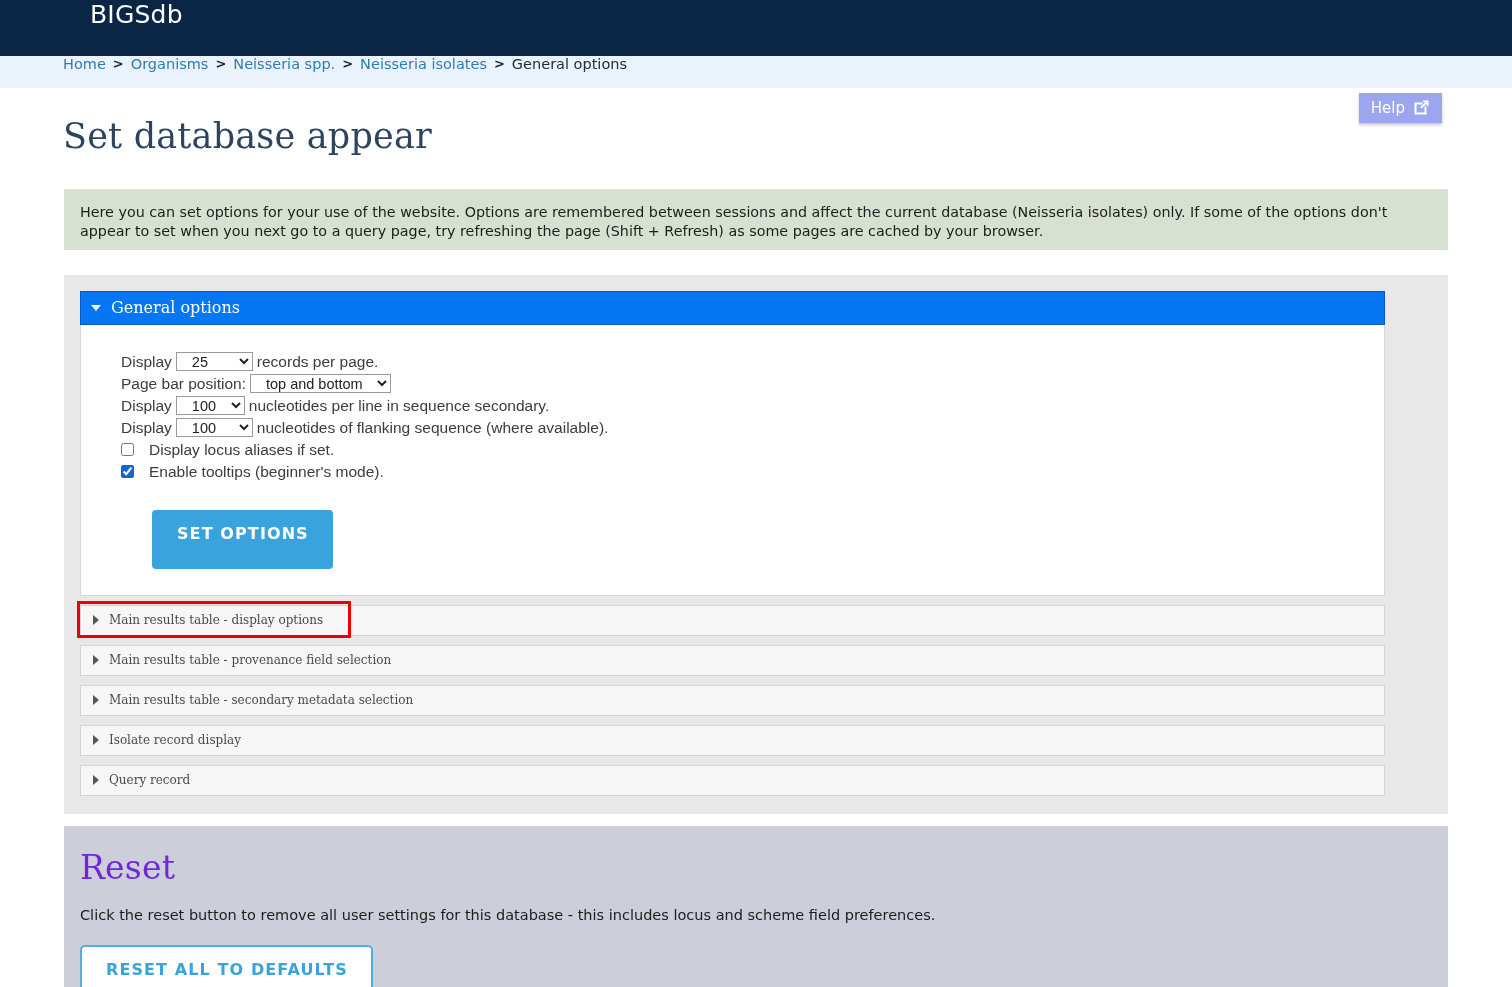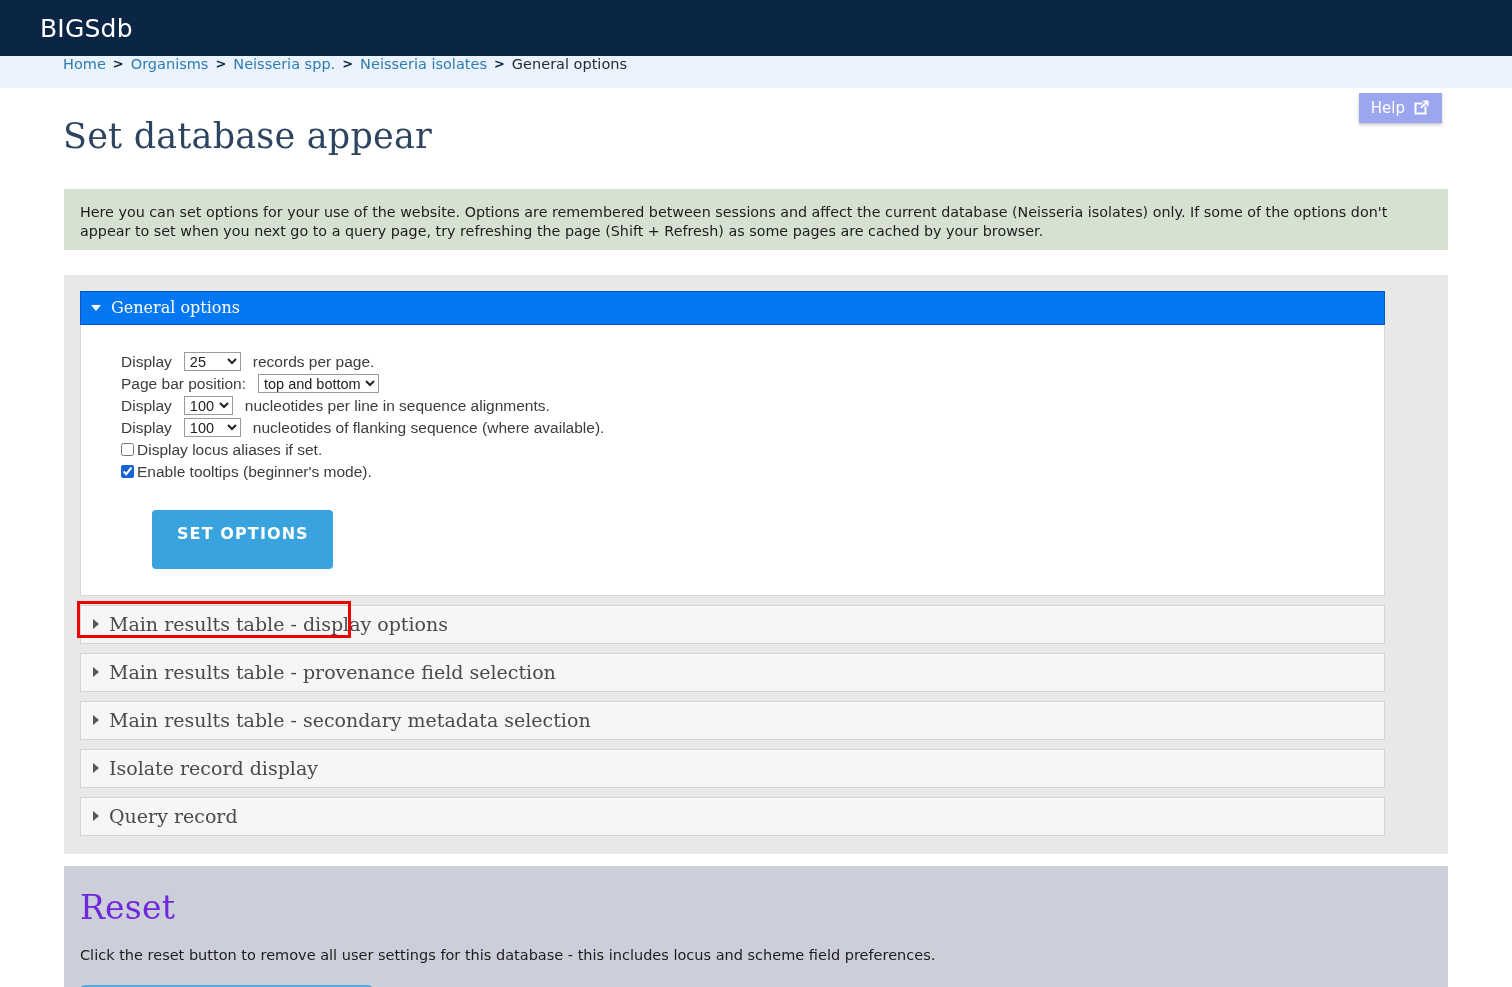--- a/index.html
+++ b/index.html
@@ -12,22 +12,21 @@
     background: #ffffff;
     font-family: "Liberation Sans", sans-serif;
     overflow: hidden;
   }
 
   
   .topbar {
     height: 56px;
     background: #0b2545;
     display: flex;
-    align-items: center;
-    padding-left: 40px;
+    padding-left: 90px;
     box-sizing: border-box;
   }
   .brand {
     color: #ffffff;
     font-size: 25px;
     letter-spacing: .2px;
     font-family: "DejaVu Sans", sans-serif;
     font-weight: 400;
   }
 
@@ -138,21 +137,21 @@
     box-sizing: border-box;
     padding: 26px 0 26px 40px;
   }
   .acc-collapsed {
     background: #f6f6f6;
     border: 1px solid #d4d4d4;
     margin-top: 9px;
     padding: 7px 10px 8px 10px;
     box-sizing: border-box;
     font-family: "DejaVu Serif", serif;
-    font-size: 19px;
+    font-size: 12px;
     color: #4a4a4a;
     cursor: pointer;
     display: flex;
     align-items: center;
     gap: 8px;
     width: 1305px;
     position: relative;
   }
   .acc-collapsed .tri-right {
     width: 0; height: 0;
@@ -181,29 +180,29 @@
     color: #3c3c3c;
     line-height: 21px;
     display: flex;
     align-items: center;
     margin-bottom: 1px;
     height: 21px;
   }
   .form-row select {
     font-family: "Liberation Sans", sans-serif;
     font-size: 14.5px;
-    margin: 0 12px;
-    padding: 0 1px;
+    margin: 0 4px;
+    padding: 0 11px;
     height: 19px;
     border: 1px solid #9a9a9a;
     background: #ffffff;
     color: #222;
   }
   .form-row.check {
-    gap: 0;
+    gap: 12px;
     height: 21px;
     align-items: center;
   }
   .form-row.check input {
     margin: 0 3px 0 0;
     width: 13px;
     height: 13px;
     accent-color: #1763d6;
   }
 
@@ -306,21 +305,21 @@
           <select><option>10</option><option selected="">25</option><option>50</option><option>100</option><option>200</option><option>500</option><option>1000</option></select>
           <span>records per page.</span>
         </div>
         <div class="form-row">
           <span>Page bar position:</span>
           <select><option>top only</option><option>bottom only</option><option selected="">top and bottom</option></select>
         </div>
         <div class="form-row">
           <span>Display</span>
           <select><option>50</option><option>60</option><option>70</option><option>80</option><option>90</option><option selected="">100</option><option>110</option><option>120</option></select>
-          <span>nucleotides per line in sequence alignments.</span>
+          <span>nucleotides per line in sequence secondary.</span>
         </div>
         <div class="form-row">
           <span>Display</span>
           <select><option>0</option><option>20</option><option>50</option><option selected="">100</option><option>200</option><option>500</option><option>1000</option></select>
           <span>nucleotides of flanking sequence (where available).</span>
         </div>
         <div class="form-row check">
           <input type="checkbox" style="">
           <span>Display locus aliases if set.</span>
         </div>

